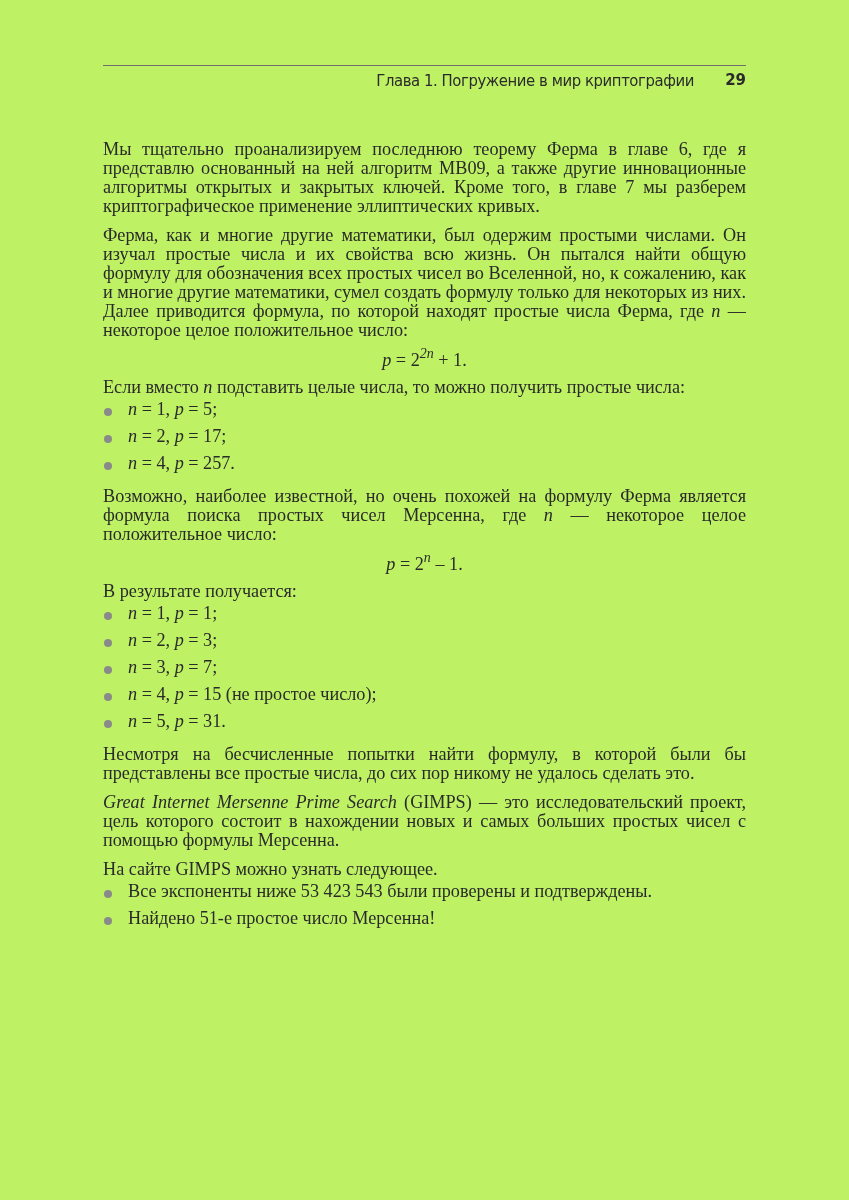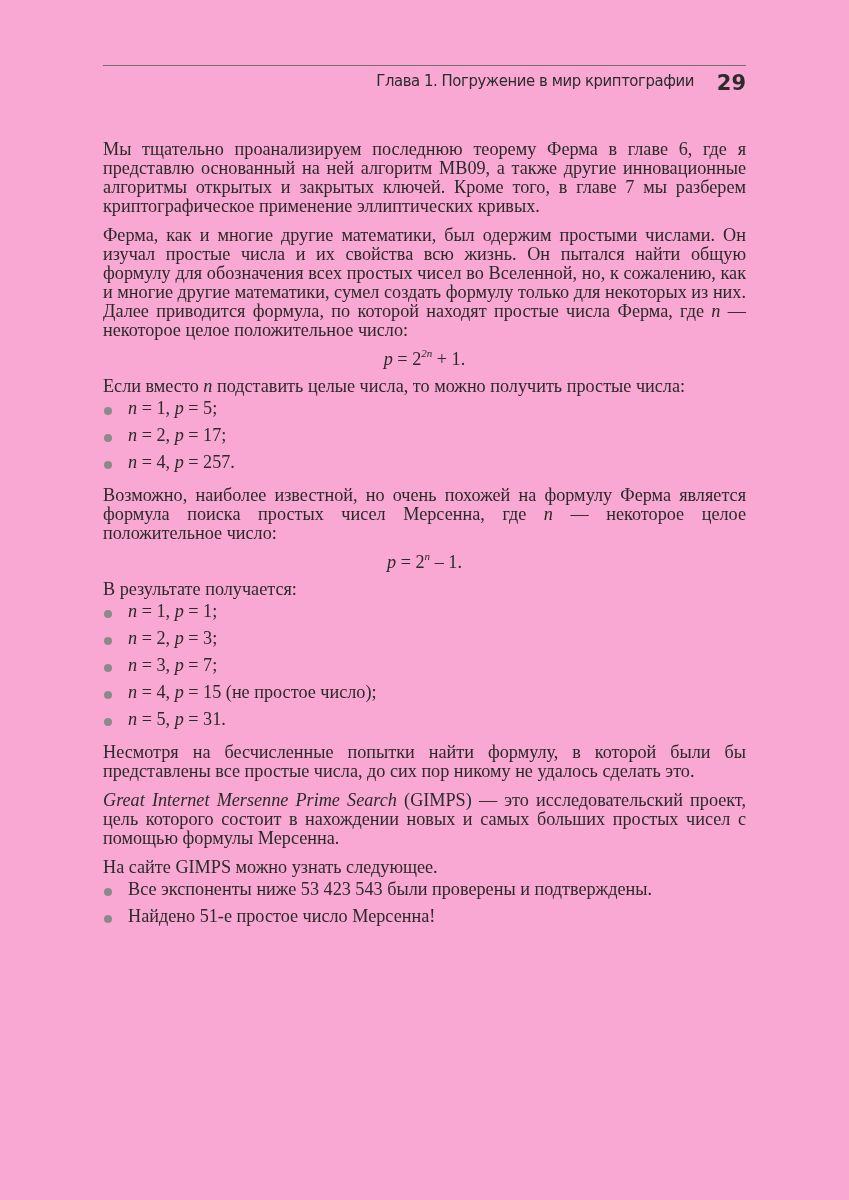--- a/index.html
+++ b/index.html
@@ -1,26 +1,26 @@
 <!DOCTYPE html>
 <html><head>
   <meta charset="utf-8">
   <style>
     html, body { margin: 0; padding: 0; background: #ffffff; }
     body { width: 849px; height: 1200px; position: relative; overflow: hidden; }
-    .page { position: absolute; left: 0; top: 0; width: 849px; height: 1200px; background: #f9a8d4; }
+    .page { position: absolute; left: 0; top: 0; width: 849px; height: 1200px; background: #bef264; }
     .header-rule { position: absolute; left: 103px; top: 65px; width: 643px; height: 0; border-top: 1.3px solid #6f6f6f; }
     .header { position: absolute; left: 103px; top: 71px; width: 643px; height: 24px; font-family: "DejaVu Sans", sans-serif; color: #2b2b2b; }
     .header .chapter { position: absolute; right: 52px; top: 1px; font-size: 15.5px; letter-spacing: -0.45px; transform: scaleX(0.96); transform-origin: right center; }
-    .header .pagenum { position: absolute; right: 0; top: 0; font-size: 21px; font-weight: bold; }
+    .header .pagenum { position: absolute; right: 0; top: 0; font-size: 15px; font-weight: bold; }
     .body { position: absolute; left: 103px; top: 140px; width: 643px; font-family: "Liberation Serif", serif; font-size: 18.2px; line-height: 19px; color: #2a2a2a; }
     p { margin: 0; text-align: justify; text-align-last: left; }
     .gap { height: 10px; }
     .formula { text-align: center; margin: 5px 0 8px 0; }
-    .formula sup { font-size: 11px; position: relative; top: -1px; }
+    .formula sup { font-size: 14px; position: relative; top: -1px; }
     .i { font-style: italic; }
     ul { list-style: none; margin: 3px 0 0 0; padding: 0; }
     li { position: relative; padding-left: 25px; height: 27px; }
     li .bullet { position: absolute; left: 1px; top: 8px; width: 8px; height: 8px; border-radius: 50%; background: #8a8a8a; }
   </style>
 </head>
 <body>
 
 <div class="page">
   <div class="header-rule"></div>

